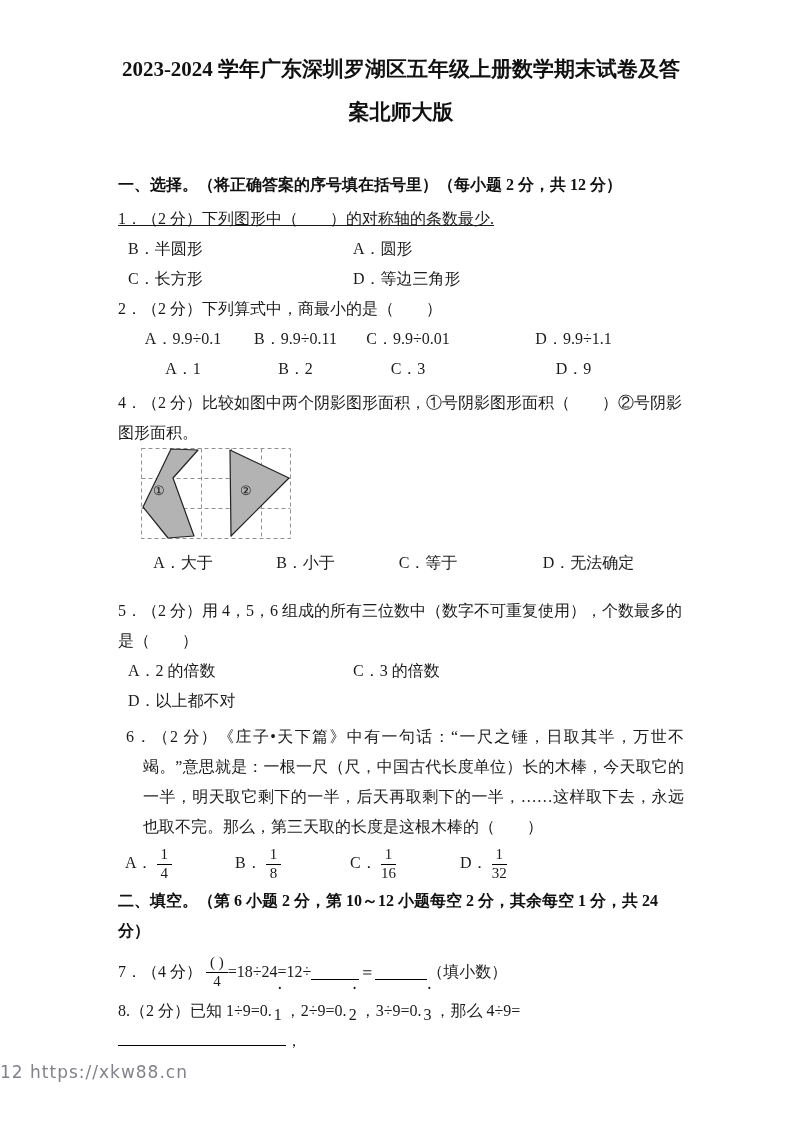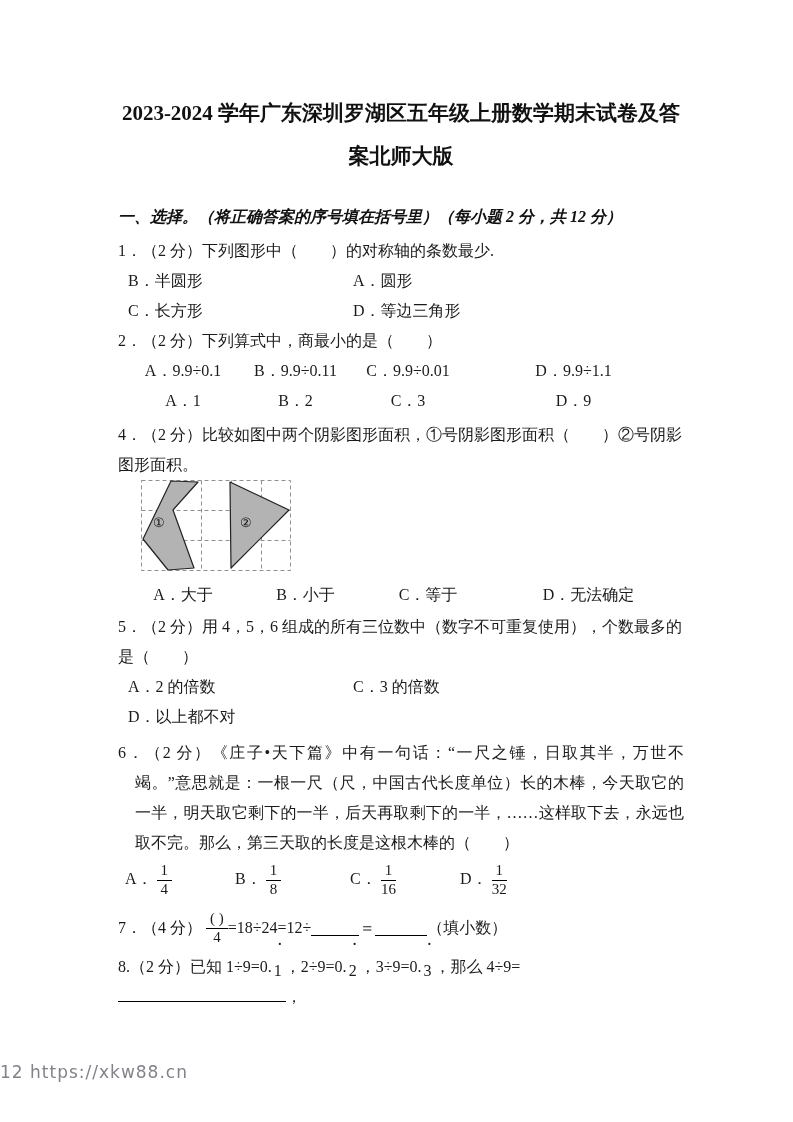--- a/index.html
+++ b/index.html
@@ -4,34 +4,34 @@
 <style>
   html,body{margin:0;padding:0;}
   body{
     width:793px;height:1122px;background:#ffffff;
     font-family:"Liberation Serif","DejaVu Serif",serif;
     color:#1b1b1b;position:relative;overflow:hidden;
   }
   .content{position:absolute;left:118px;top:0;width:566px;}
   .title{
     font-size:21px;font-weight:bold;line-height:43px;text-align:center;
-    margin:0;padding-top:92px;color:#111;
+    margin:0;padding-top:48px;color:#111;
   }
   .sec-heading{font-weight:bold;line-height:30px;font-size:16px;color:#111;}
-  .sec1-heading{margin-top:24px;font-style:italic;}
+  .sec1-heading{margin-top:36px;}
   .stem{line-height:30px;font-size:16px;}
   .q3{margin-top:6px;}
   .q4{margin-top:4px;}
-  .q5{margin-top:2px;}
+  .q5{margin-top:18px;}
   .opts{display:grid;margin-left:10px;font-size:16px;line-height:30px;}
   .opts2{grid-template-columns:225px 1fr;}
   .opts4{grid-template-columns:110px 115px 110px 1fr;text-align:center;}
   .figure-wrap{margin:0 0 8px 23px;height:92px;}
   .q4opts{margin-top:4px;gap:10px;}
-  .q6stem{margin-top:6px;padding-left:17px;text-indent:-17px;text-align:justify;}
+  .q6stem{margin-top:6px;padding-left:17px;text-indent:-17px;text-align:justify;margin-left:8px;}
   .opts-frac{display:grid;grid-template-columns:110px 115px 110px 1fr;margin-left:7px;
     height:44px;align-items:center;font-size:16px;}
   .frac{display:inline-block;text-align:center;vertical-align:middle;line-height:1.05;
     font-size:15px;margin-left:4px;}
   .frac .fn{display:block;border-bottom:1px solid #000;padding:0 4px 1px 4px;}
   .frac .fd{display:block;padding-top:1px;}
   .q7row{margin-top:2px;height:48px;display:flex;align-items:center;font-size:16px;}
   .q8line1{line-height:30px;font-size:16px;}
   .blank{display:inline-block;border-bottom:1px solid #000;height:15px;vertical-align:baseline;}
   .w48{width:48px;}.w52{width:52px;}.w168{width:168px;}
@@ -45,21 +45,21 @@
 </style>
 </head>
 <body>
 
 <div class="content">
 
   <h1 class="title">2023-2024 学年广东深圳罗湖区五年级上册数学期末试卷及答案北师大版</h1>
 
   <div class="sec-heading sec1-heading">一、选择。（将正确答案的序号填在括号里）（每小题 2 分，共 12 分）</div>
 
-  <div class="stem" style="margin-top:4px;">1．（2 分）下列图形中（　　）的对称轴的条数最少.</div>
+  <div class="stem" style="margin-top:4px;text-decoration:underline;">1．（2 分）下列图形中（　　）的对称轴的条数最少.</div>
   <div class="opts opts2">
     <span>B．半圆形</span>
     <span>A．圆形</span>
     <span>C．长方形</span>
     <span>D．等边三角形</span>
   </div>
 
   <div class="stem">2．（2 分）下列算式中，商最小的是（　　）</div>
   <div class="opts opts4">
     <span>A．9.9÷0.1</span>
@@ -116,20 +116,21 @@
       <span>B．</span><span class="frac"><span class="fn">1</span><span class="fd">8</span></span>
     </span>
     <span>
       <span>C．</span><span class="frac"><span class="fn">1</span><span class="fd">16</span></span>
     </span>
     <span>
       <span>D．</span><span class="frac"><span class="fn">1</span><span class="fd">32</span></span>
     </span>
   </div>
 
+  <div class="sec-heading">二、填空。（第 6 小题 2 分，第 10～12 小题每空 2 分，其余每空 1 分，共 24 分）</div>
 
   <div class="q7row">
     <span>7．（4 分）</span>
     <span class="frac">
         <span class="fn">( )</span>
         <span class="fd">4</span>
       </span>
     <span>=18÷24=12÷</span>
     <span class="blank w48"></span>
     <span>＝</span>

